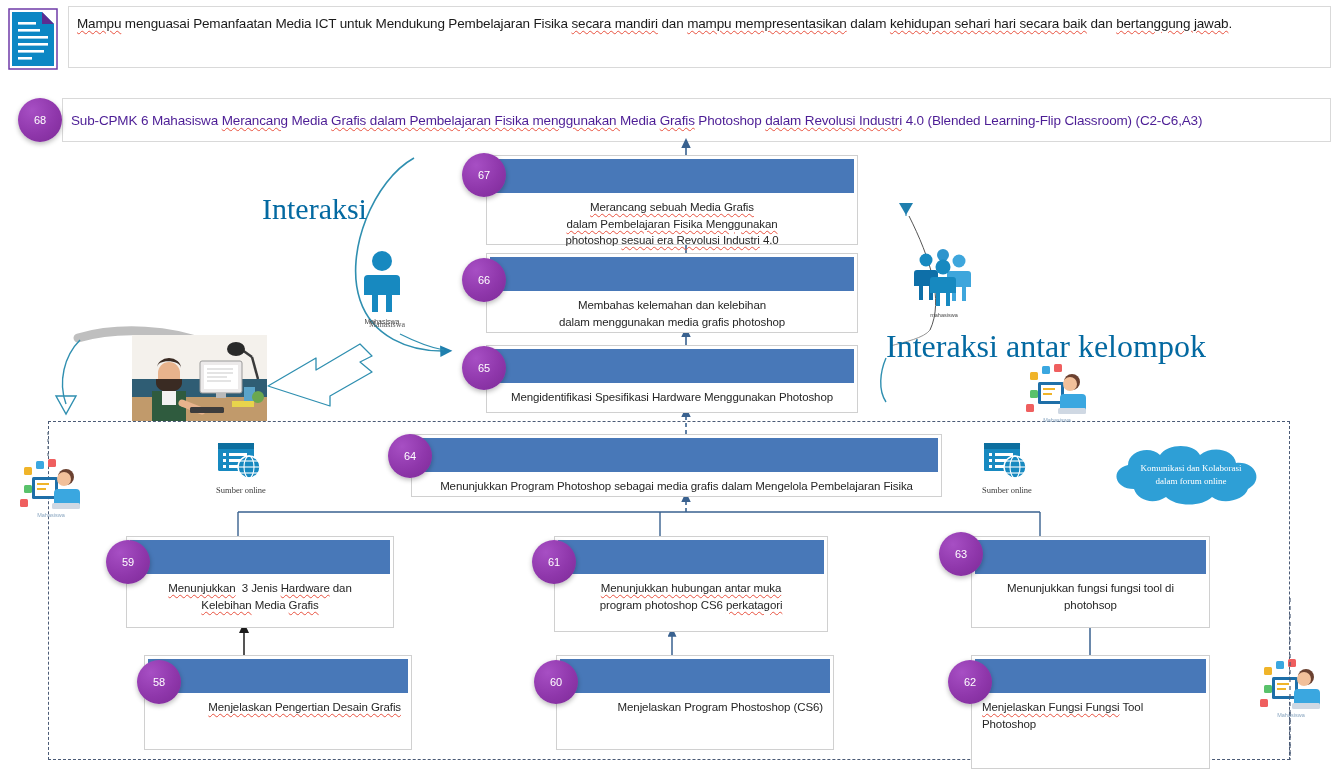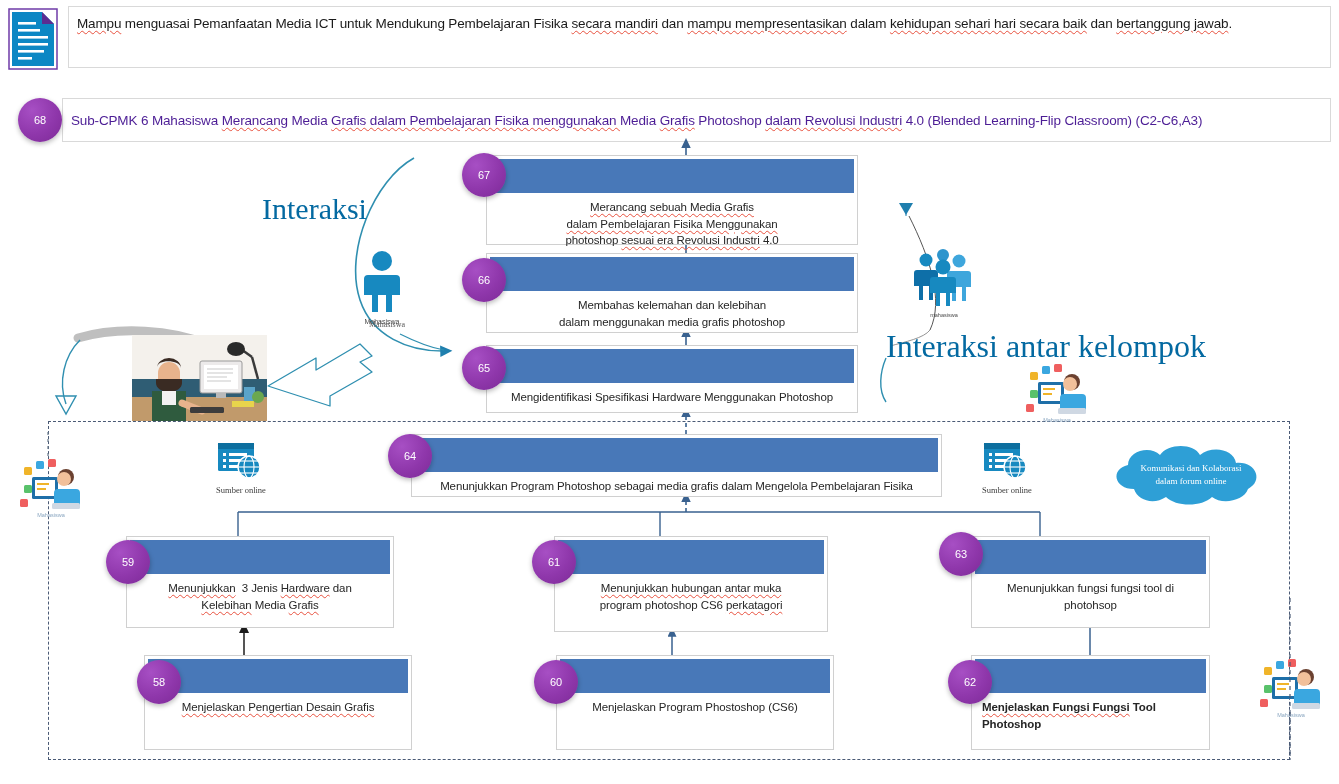--- a/index.html
+++ b/index.html
@@ -98,21 +98,21 @@
     align-items: flex-start;
     justify-content: center;
     padding: 6px 10px 0 10px;
     text-align: center;
     font-size: 11.5px;
     color: #262626;
     line-height: 1.45;
     letter-spacing: -0.1px;
   }
   .card .body.left {
-    justify-content: center;
+    justify-content: flex-end;
     text-align: left;
   }
 
   
   .sq {
     text-decoration: underline;
     text-decoration-style: wavy;
     text-decoration-color: #e8513f;
     text-decoration-thickness: 1px;
     text-underline-offset: 2px;
@@ -356,21 +356,21 @@
       <div>
         <div>Menunjukkan fungsi fungsi tool di</div>
         <div>photohsop</div>
       </div>
     </div>
   </div>
   <div class="bubble big" style="left:939px; top:532px;justify-content:center;">
     <span>63</span>
   </div>
 
-  <div class="card" style="left:971px; top:655px; width:239px; height:95px;font-weight:bold;">
+  <div class="card" style="left:971px; top:655px; width:239px; height:114px;">
     <div class="bar"></div>
     <div class="body left">
       <div><span class="sq">Menjelaskan Fungsi Fungsi</span> Tool Photoshop</div>
     </div>
   </div>
   <div class="bubble big" style="left:948px; top:660px;">
     <span>62</span>
   </div>
 
   <div class="script-text" style="left:262px; top:192px; font-size:30px;">

